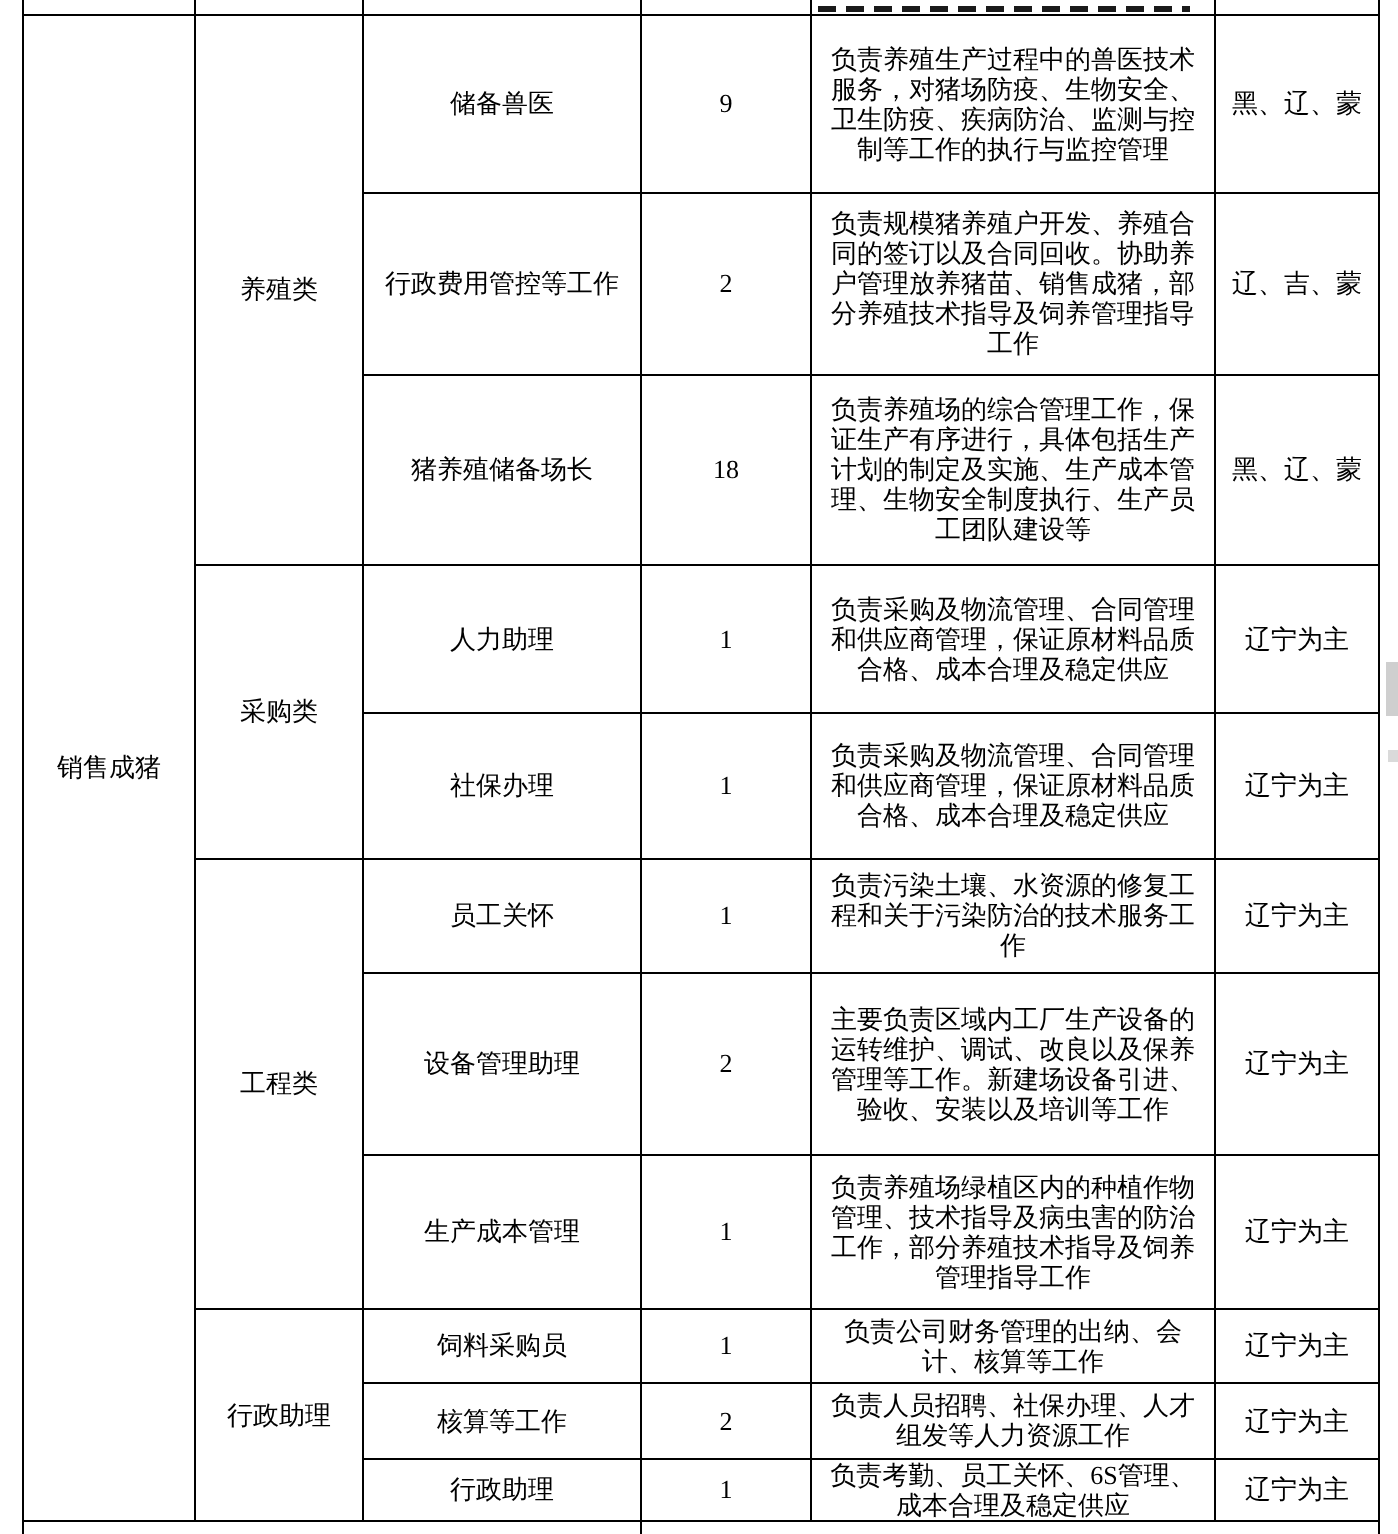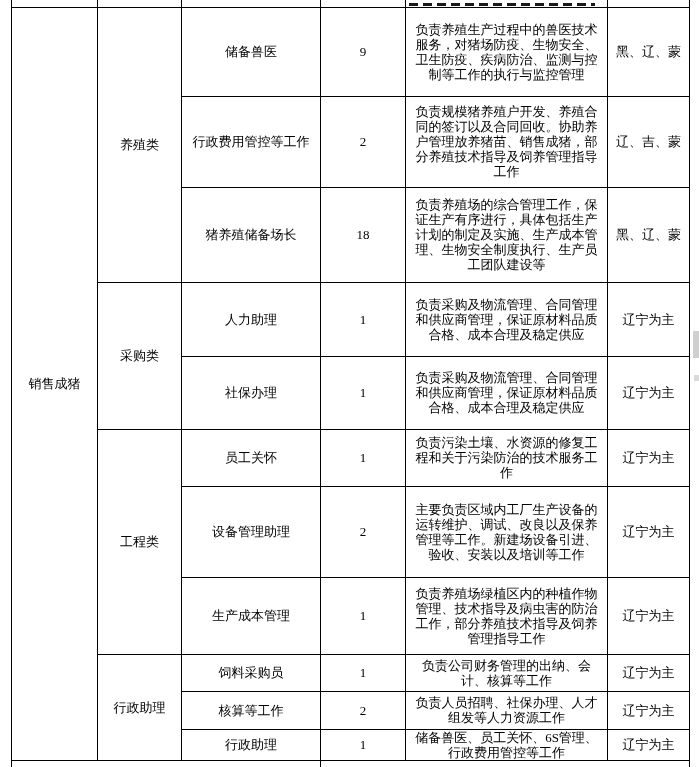--- a/index.html
+++ b/index.html
@@ -159,21 +159,21 @@
       <tr style="height:38px">
         <td>核算等工作</td>
         <td>2</td>
         <td class="desc">负责人员招聘、社保办理、人才组发等人力资源工作</td>
         <td>辽宁为主</td>
       </tr>
 
       <tr style="height:29px">
         <td>行政助理</td>
         <td>1</td>
-        <td class="desc">储备兽医、员工关怀、6S管理、行政费用管控等工作</td>
+        <td class="desc">负责考勤、员工关怀、6S管理、成本合理及稳定供应</td>
         <td>辽宁为主</td>
       </tr>
 
       <tr class="partial-bottom" style="height:7px">
         <td colspan="3"></td>
         <td colspan="3"></td>
       </tr>
 
     </tbody>
   </table>

